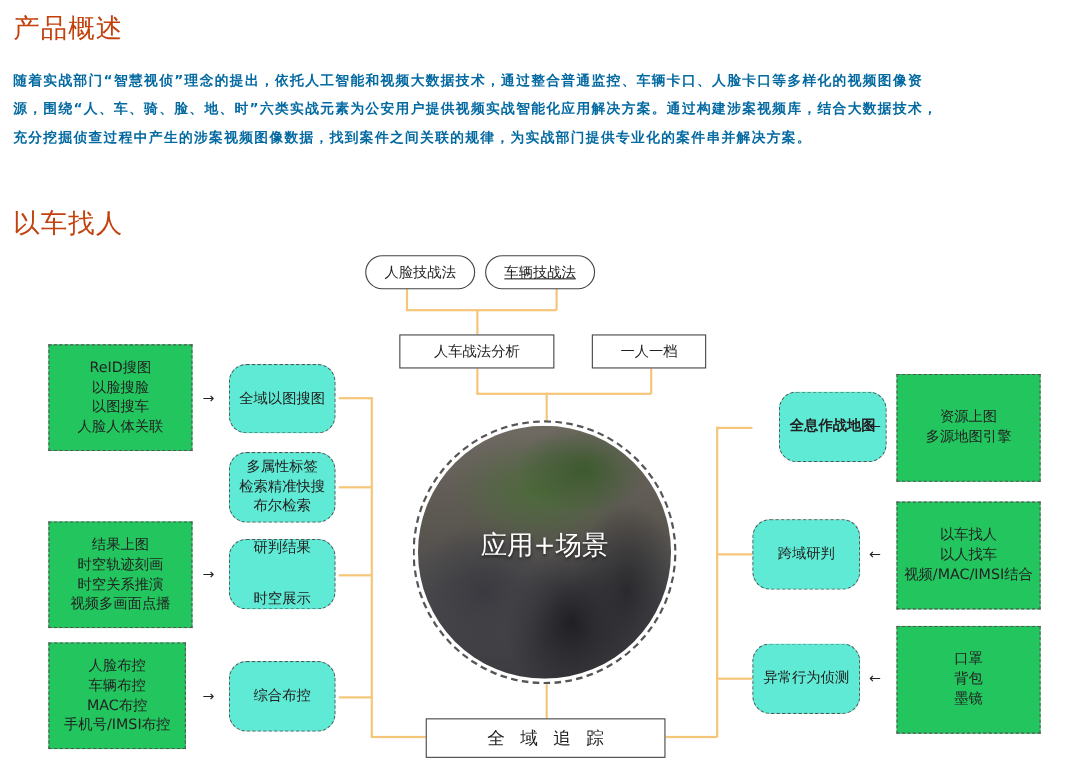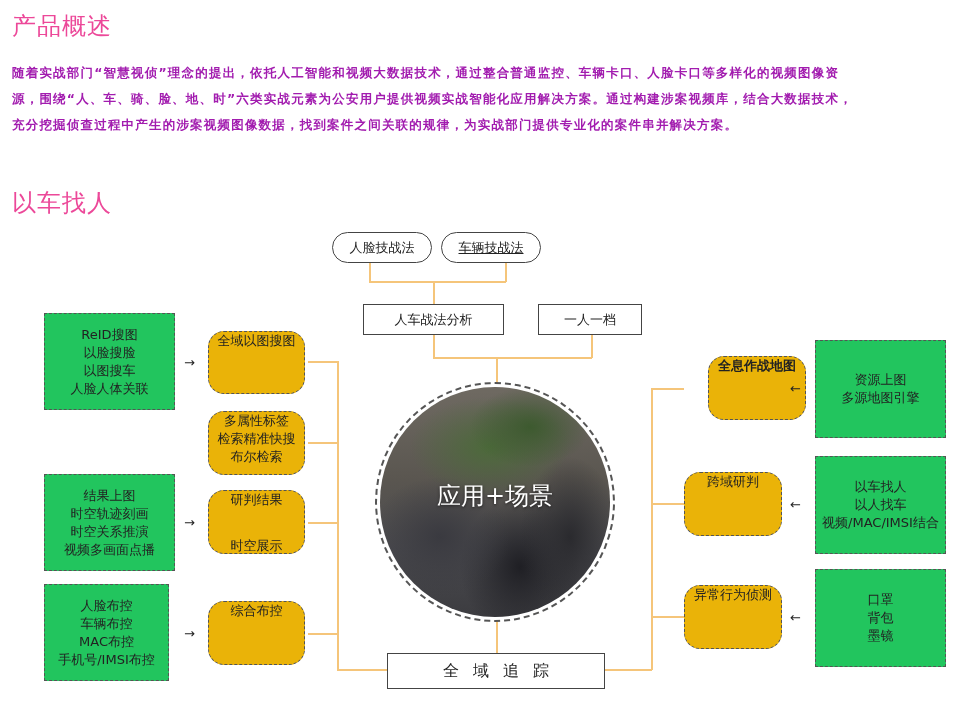--- a/index.html
+++ b/index.html
@@ -1,30 +1,30 @@
 <!DOCTYPE html>
 <html><head>
   <meta charset="utf-8">
   <style>
     * { box-sizing: border-box; margin: 0; padding: 0; }
     html, body { width: 971px; height: 707px; background: #ffffff; overflow: hidden; }
     body { position: relative; font-family: "DejaVu Sans", "Liberation Sans", sans-serif; color: #222; }
 
-    .h1 { position: absolute; left: 12px; font-size: 24px; font-weight: normal; color: #ec4899; letter-spacing: 1px; }
+    .h1 { position: absolute; left: 12px; font-size: 24px; font-weight: normal; color: #c2410c; letter-spacing: 1px; }
     #title-overview { top: 10px; }
     #title-solution { top: 187px; }
 
-    .intro { position: absolute; left: 12px; top: 60px; width: 945px; font-size: 12.5px; line-height: 26px; color: #a21caf; letter-spacing: 1.2px; font-weight: bold; }
+    .intro { position: absolute; left: 12px; top: 60px; width: 945px; font-size: 12.5px; line-height: 26px; color: #0369a1; letter-spacing: 1.2px; font-weight: bold; }
     .intro p { white-space: nowrap; }
     .line { position: absolute; background: #f5c57a; }
 
     .pill { position: absolute; border: 1.5px solid #444; border-radius: 16px; display: flex; align-items: center; justify-content: center; font-size: 13px; color: #222; background: #fff; }
     .solid-box { position: absolute; border: 1.5px solid #444; display: flex; align-items: center; justify-content: center; font-size: 13px; color: #222; background: #fff; }
     .dashed-box { position: absolute; border: 1.5px dashed #555; display: flex; flex-direction: column; align-items: center; justify-content: center; font-size: 13px; line-height: 18px; color: #222; background: #22c55e; text-align: center; }
-    .round-dashed { position: absolute; border: 1.5px dashed #555; border-radius: 16px; display: flex; flex-direction: column; align-items: center; font-size: 13px; line-height: 18px; color: #222; background: #eab308; text-align: center; }
+    .round-dashed { position: absolute; border: 1.5px dashed #555; border-radius: 16px; display: flex; flex-direction: column; align-items: center; justify-content: center; font-size: 13px; line-height: 18px; color: #222; background: #5eead4; text-align: center; }
 
     .arrow { position: absolute; font-size: 13px; color: #222; line-height: 14px; }
 
     .circle-outer { position: absolute; left: 375px; top: 382px; width: 240px; height: 240px; border-radius: 50%; border: 2px dashed #555; background: #fff; }
     .circle-inner { position: absolute; left: 380px; top: 387px; width: 230px; height: 230px; border-radius: 50%; overflow: hidden;
       background:
         radial-gradient(ellipse 60px 40px at 150px 40px, #3d5a2f 0%, rgba(61,90,47,0) 100%),
         radial-gradient(ellipse 80px 50px at 110px 60px, #4c6a3a 0%, rgba(76,106,58,0) 100%),
         radial-gradient(ellipse 50px 80px at 190px 150px, #2a2a2e 0%, rgba(42,42,46,0) 100%),
         radial-gradient(ellipse 70px 60px at 60px 150px, #3a3a40 0%, rgba(58,58,64,0) 100%),

